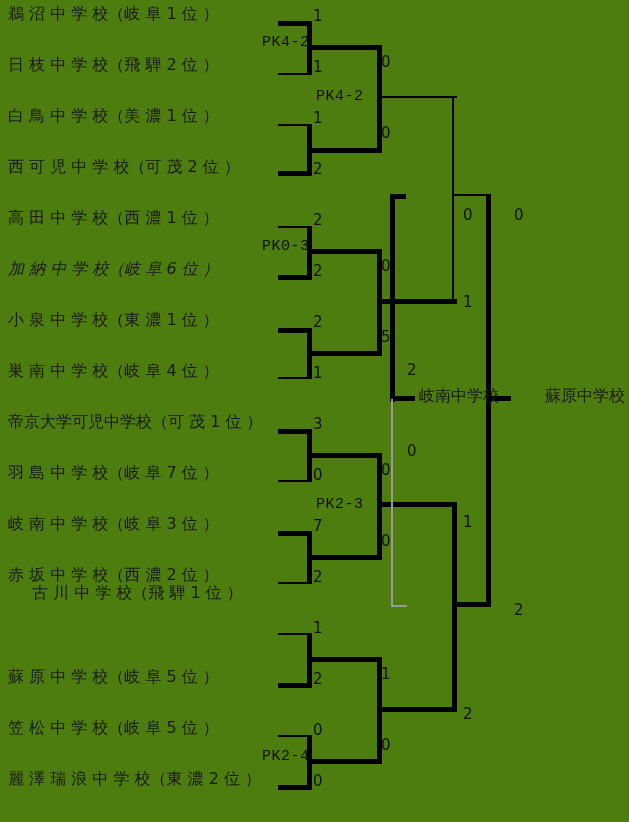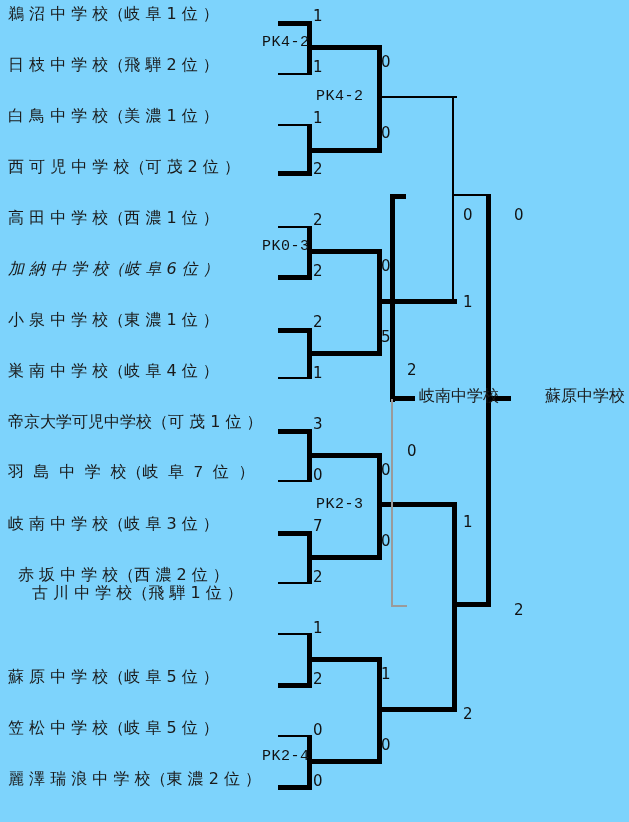--- a/index.html
+++ b/index.html
@@ -1,19 +1,19 @@
 <!DOCTYPE html>
 <html><head>
 <meta charset="utf-8">
 <style>
   html,body{margin:0;padding:0;background:#ffffff;}
   #root{
     position:relative;
     width:629px;height:822px;
-    background:#7dd3fc;
+    background:#4d7c0f;
     font-family:"DejaVu Sans","Liberation Sans",sans-serif;
     overflow:hidden;
   }
   .team{
     position:absolute;
     height:22px;
     line-height:22px;
     font-size:16px;
     color:#1a1a1a;
     white-space:nowrap;
@@ -63,25 +63,25 @@
       <div class="team" style="left: 8px; top: 207px; width: 272px;"><span class="nm">高 田 中 学 校（西 濃 1 位 ）</span></div>
       <div class="score" style="left: 313px; top: 213px;">2</div>
       <div class="team" style="left: 8px; top: 258px; width: 272px; font-style: italic;"><span class="nm">加 納 中 学 校（岐 阜 6 位 ）</span></div>
       <div class="score" style="left: 313px; top: 264px;">2</div>
       <div class="team" style="left: 8px; top: 309px; width: 272px;"><span class="nm">小 泉 中 学 校（東 濃 1 位 ）</span></div>
       <div class="score" style="left: 313px; top: 315px;">2</div>
       <div class="team" style="left: 8px; top: 360px; width: 272px;"><span class="nm">巣 南 中 学 校（岐 阜 4 位 ）</span></div>
       <div class="score" style="left: 313px; top: 366px;">1</div>
       <div class="team" style="left: 8px; top: 411px; width: 272px;"><span class="nm">帝京大学可児中学校（可 茂 1 位 ）</span></div>
       <div class="score" style="left: 313px; top: 417px;">3</div>
-      <div class="team" style="left: 8px; top: 462px; width: 272px; font-family: Liberation Mono, monospace;"><span class="nm">羽 島 中 学 校（岐 阜 7 位 ）</span></div>
+      <div class="team" style="left: 8px; top: 462px; width: 272px;"><span class="nm">羽 島 中 学 校（岐 阜 7 位 ）</span></div>
       <div class="score" style="left: 313px; top: 468px;">0</div>
       <div class="team" style="left: 8px; top: 513px; width: 272px;"><span class="nm">岐 南 中 学 校（岐 阜 3 位 ）</span></div>
       <div class="score" style="left: 313px; top: 519px;">7</div>
-      <div class="team" style="left: 18px; top: 564px; width: 272px;"><span class="nm">赤 坂 中 学 校（西 濃 2 位 ）</span></div>
+      <div class="team" style="left: 8px; top: 564px; width: 272px;"><span class="nm">赤 坂 中 学 校（西 濃 2 位 ）</span></div>
       <div class="score" style="left: 313px; top: 570px;">2</div>
       <div class="team" style="left: 8px; top: 582px; width: 272px; margin-left: 24px;"><span class="nm">古 川 中 学 校（飛 騨 1 位 ）</span></div>
       <div class="score" style="left: 313px; top: 621px;">1</div>
       <div class="team" style="left: 8px; top: 666px; width: 272px;"><span class="nm">蘇 原 中 学 校（岐 阜 5 位 ）</span></div>
       <div class="score" style="left: 313px; top: 672px;">2</div>
       <div class="team" style="left: 8px; top: 717px; width: 272px;"><span class="nm">笠 松 中 学 校（岐 阜 5 位 ）</span></div>
       <div class="score" style="left: 313px; top: 723px;">0</div>
       <div class="team" style="left: 8px; top: 768px; width: 272px;"><span class="nm">麗 澤 瑞 浪 中 学 校（東 濃 2 位 ）</span></div>
       <div class="score" style="left: 313px; top: 774px;">0</div>
     </div>

